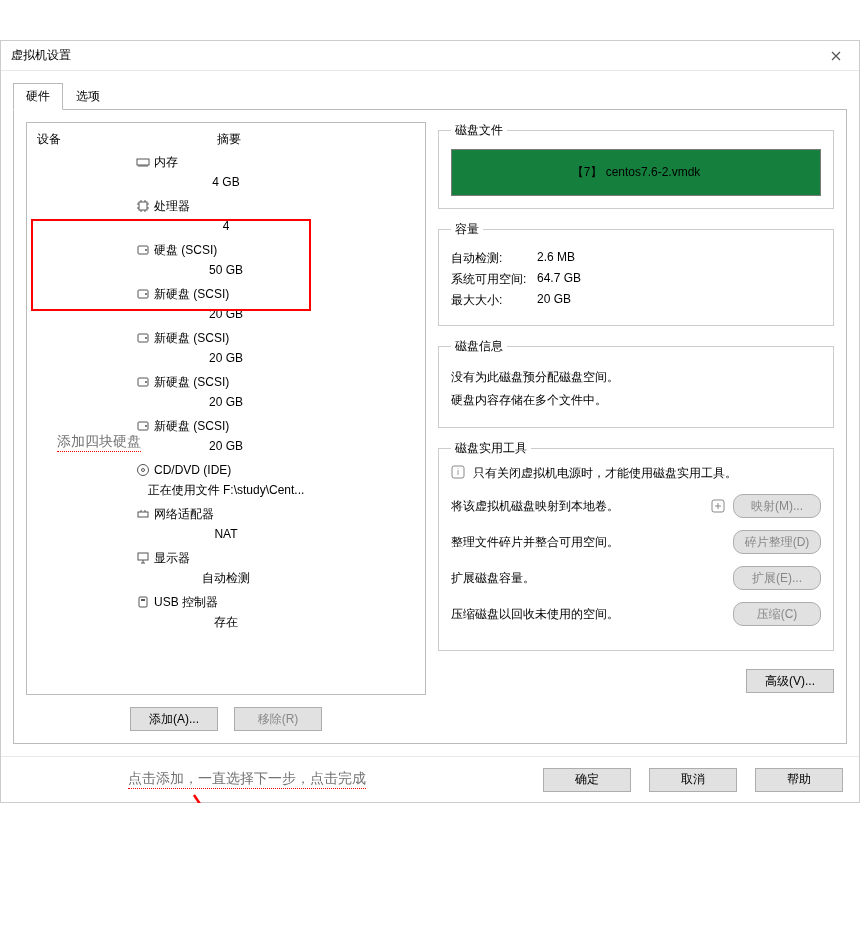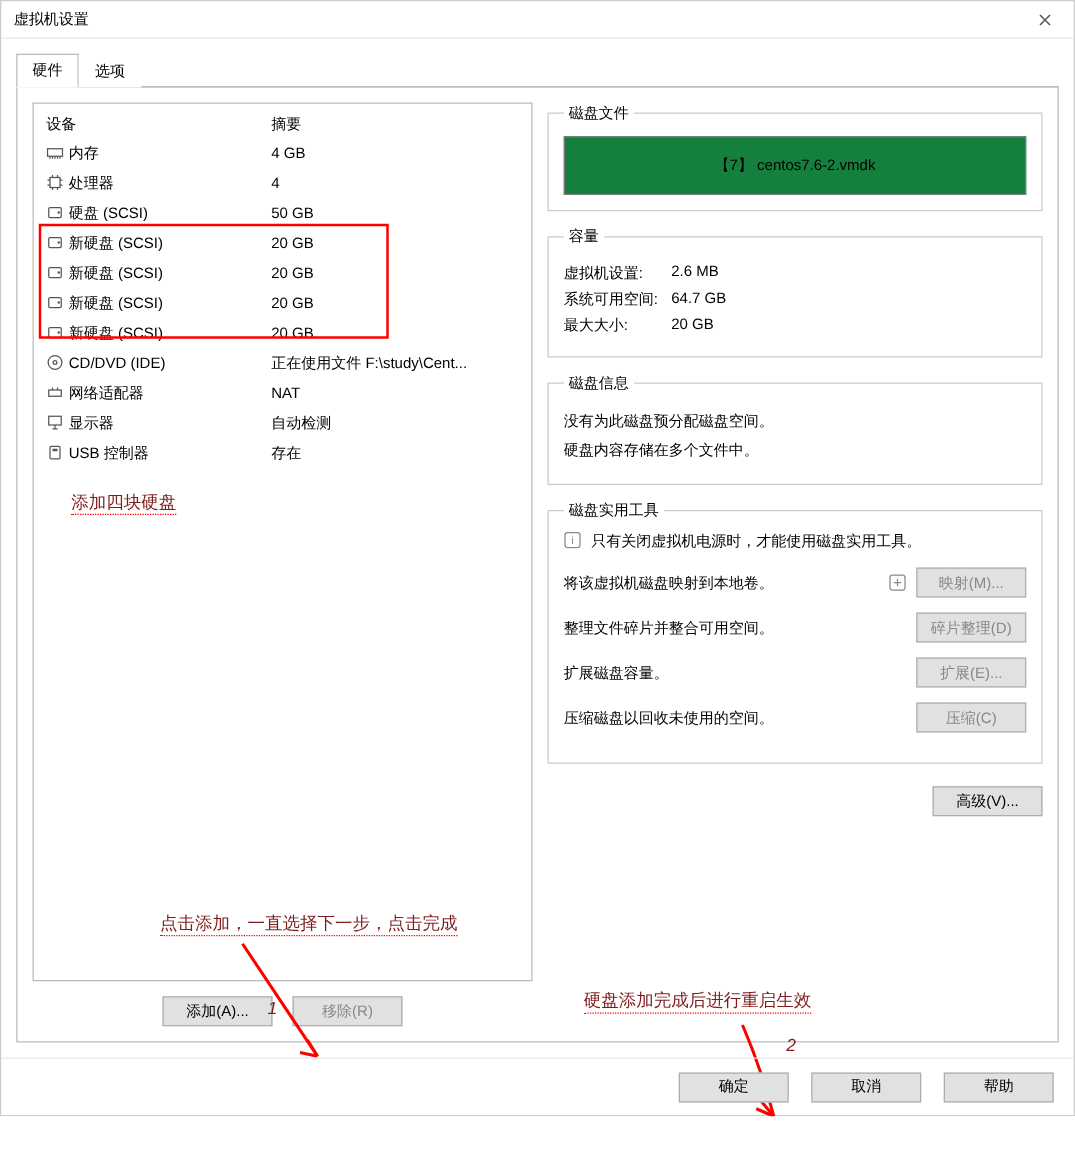--- a/index.html
+++ b/index.html
@@ -5,25 +5,26 @@
 * { box-sizing: border-box; }
 body {
   margin: 0;
   font-family: "Microsoft YaHei", 微软雅黑, Tahoma, sans-serif;
   font-size: 12px;
   background: #fff;
   color: #000;
 }
 .window {
   width: 860px;
-  height: 893px;
+  height: 763px;
   border: 1px solid #ccc;
   display: flex;
   flex-direction: column;
   position: relative;
+  margin-top: 40px;
 }
 .titlebar {
   height: 30px;
   display: flex;
   align-items: center;
   padding-left: 10px;
   border-bottom: 1px solid #e8e8e8;
 }
 .titlebar .close {
   margin-left: auto;
@@ -37,21 +38,21 @@
 .close svg { width: 10px; height: 10px; }
 .content-area {
   flex: 1;
   padding: 12px;
   display: flex;
   flex-direction: column;
   position: relative;
 }
 .tabs {
   display: flex;
-  align-items: center;
+  align-items: flex-start;
   margin-bottom: -1px;
   position: relative;
   z-index: 2;
 }
 .tab {
   padding: 4px 12px;
   background: #fff;
   border: 1px solid transparent;
   border-bottom: none;
 }
@@ -99,37 +100,38 @@
   gap: 4px;
 }
 .device-header .col-sum, .device-row .col-sum {
   flex: 1;
   white-space: nowrap;
   overflow: hidden;
   text-overflow: ellipsis;
 }
 .device-row {
   line-height: 20px;
+  flex-direction: column;
 }
 .dev-icon {
   width: 14px;
   height: 14px;
   display: inline-flex;
   align-items: center;
   justify-content: center;
   flex-shrink: 0;
 }
 .dev-icon svg { width: 14px; height: 14px; }
 .red-box {
   position: absolute;
   border: 2px solid #ff0000;
   pointer-events: none;
 }
 .annotation {
-  color: #7f1d1d;
+  color: #737373;
   font-size: 14px;
   position: absolute;
   white-space: nowrap;
 }
 .annotation.dotted {
   border-bottom: 1px dotted #ff0000;
 }
 .arrow {
   position: absolute;
   pointer-events: none;
@@ -182,21 +184,21 @@
 }
 .info-label { min-width: 80px; }
 .text-line { margin: 6px 0; }
 .util-row {
   display: flex;
   align-items: center;
   gap: 8px;
   margin: 12px 0;
 }
 .util-row .util-text { flex: 1; }
-.util-row button { width: 86px; }
+.util-row button { width: 86px; border-radius: 10px; }
 .map-icon {
   width:14px;height:14px;display:inline-flex;align-items:center;justify-content:center;
 }
 .adv-row {
   display: flex;
   justify-content: flex-end;
   margin-top: 6px;
 }
 .footer {
   height: 46px;
@@ -395,21 +397,21 @@
       <div class="right-pane">
 
         <fieldset>
           <legend>磁盘文件</legend>
           <div class="disk-file-box">【7】 centos7.6-2.vmdk</div>
         </fieldset>
 
         <fieldset>
           <legend>容量</legend>
           <div class="info-row">
-            <span class="info-label">虚拟机设置:</span>
+            <span class="info-label">自动检测:</span>
             <span>2.6 MB</span>
           </div>
           <div class="info-row">
             <span class="info-label">系统可用空间:</span>
             <span>64.7 GB</span>
           </div>
           <div class="info-row">
             <span class="info-label">最大大小:</span>
             <span>20 GB</span>
           </div>

